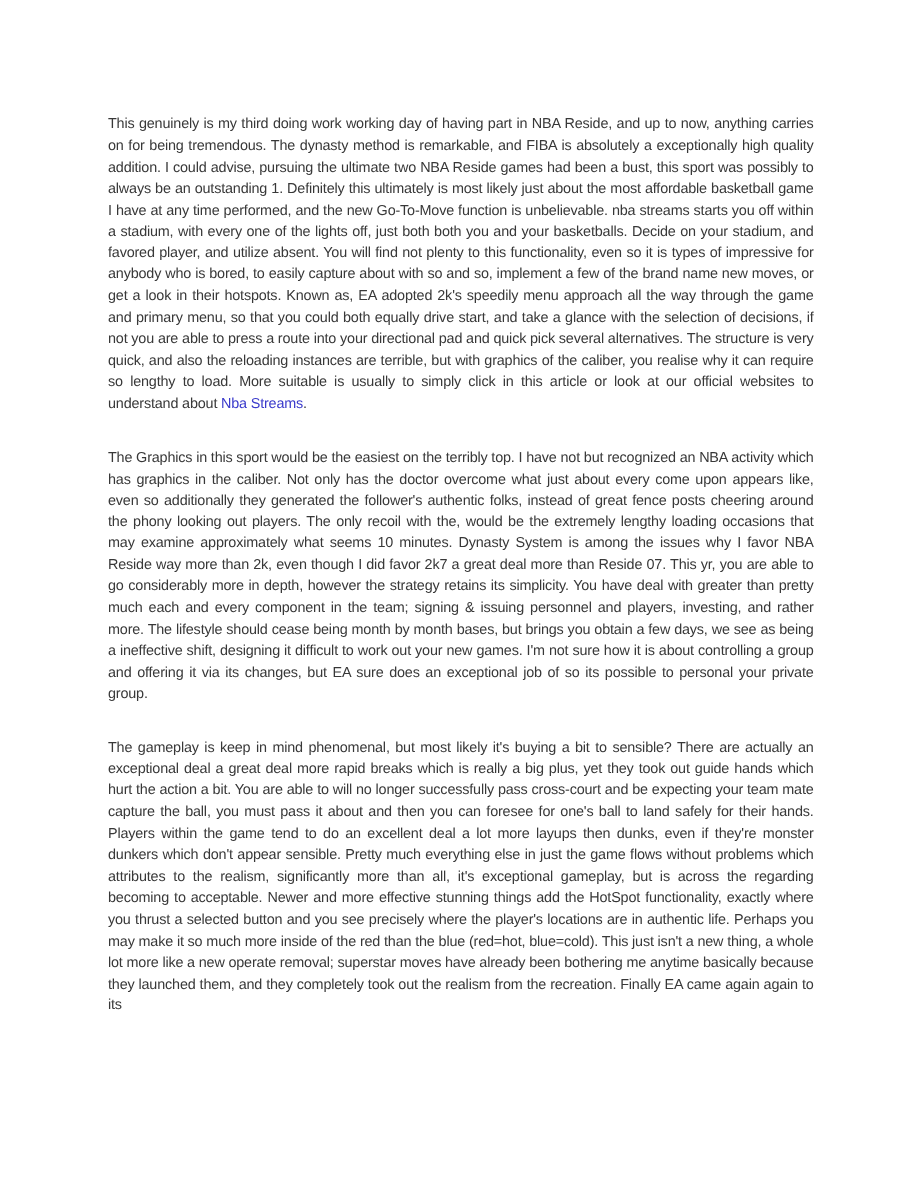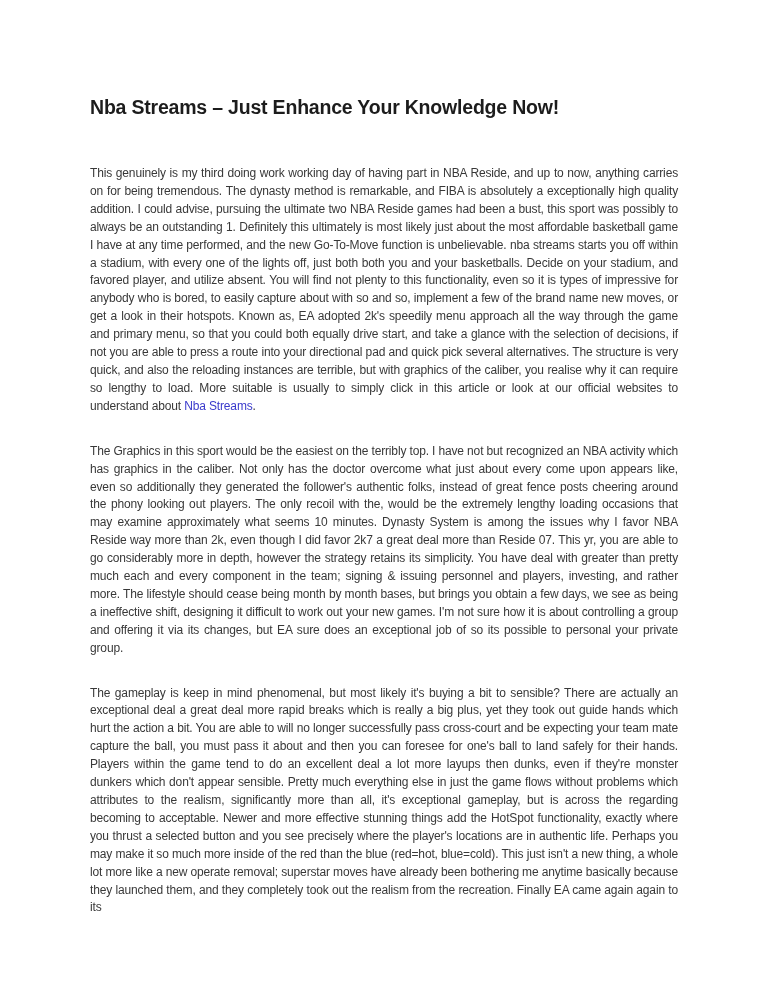--- a/index.html
+++ b/index.html
@@ -41,21 +41,20 @@
   .inline-link {
     color: var(--link-color);
     cursor: pointer;
   }
 </style>
 </head>
 <body>
 
 <div class="page">
 
-  <h1 class="doc-title">Nba Streams – Just Enhance Your Knowledge Now!</h1>
 
   <p class="doc-paragraph"><span>This genuinely is my third doing work working day of having part in NBA Reside, and up to now, anything carries on for being tremendous. The dynasty method is remarkable, and FIBA is absolutely a exceptionally high quality addition. I could advise, pursuing the ultimate two NBA Reside games had been a bust, this sport was possibly to always be an outstanding 1. Definitely this ultimately is most likely just about the most affordable basketball game I have at any time performed, and the new Go-To-Move function is unbelievable. nba streams starts you off within a stadium, with every one of the lights off, just both both you and your basketballs. Decide on your stadium, and favored player, and utilize absent. You will find not plenty to this functionality, even so it is types of impressive for anybody who is bored, to easily capture about with so and so, implement a few of the brand name new moves, or get a look in their hotspots. Known as, EA adopted 2k's speedily menu approach all the way through the game and primary menu, so that you could both equally drive start, and take a glance with the selection of decisions, if not you are able to press a route into your directional pad and quick pick several alternatives. The structure is very quick, and also the reloading instances are terrible, but with graphics of the caliber, you realise why it can require so lengthy to load. More suitable is usually to simply click in this article or look at our official websites to understand about </span><a class="inline-link">Nba Streams</a><span>.</span></p>
 
   <p class="doc-paragraph">The Graphics in this sport would be the easiest on the terribly top. I have not but recognized an NBA activity which has graphics in the caliber. Not only has the doctor overcome what just about every come upon appears like, even so additionally they generated the follower's authentic folks, instead of great fence posts cheering around the phony looking out players. The only recoil with the, would be the extremely lengthy loading occasions that may examine approximately what seems 10 minutes. Dynasty System is among the issues why I favor NBA Reside way more than 2k, even though I did favor 2k7 a great deal more than Reside 07. This yr, you are able to go considerably more in depth, however the strategy retains its simplicity. You have deal with greater than pretty much each and every component in the team; signing &amp; issuing personnel and players, investing, and rather more. The lifestyle should cease being month by month bases, but brings you obtain a few days, we see as being a ineffective shift, designing it difficult to work out your new games. I'm not sure how it is about controlling a group and offering it via its changes, but EA sure does an exceptional job of so its possible to personal your private group.</p>
 
   <p class="doc-paragraph">The gameplay is keep in mind phenomenal, but most likely it's buying a bit to sensible? There are actually an exceptional deal a great deal more rapid breaks which is really a big plus, yet they took out guide hands which hurt the action a bit. You are able to will no longer successfully pass cross-court and be expecting your team mate capture the ball, you must pass it about and then you can foresee for one's ball to land safely for their hands. Players within the game tend to do an excellent deal a lot more layups then dunks, even if they're monster dunkers which don't appear sensible. Pretty much everything else in just the game flows without problems which attributes to the realism, significantly more than all, it's exceptional gameplay, but is across the regarding becoming to acceptable. Newer and more effective stunning things add the HotSpot functionality, exactly where you thrust a selected button and you see precisely where the player's locations are in authentic life. Perhaps you may make it so much more inside of the red than the blue (red=hot, blue=cold). This just isn't a new thing, a whole lot more like a new operate removal; superstar moves have already been bothering me anytime basically because they launched them, and they completely took out the realism from the recreation. Finally EA came again again to its</p>
 
 </div>
 
 </body></html>

